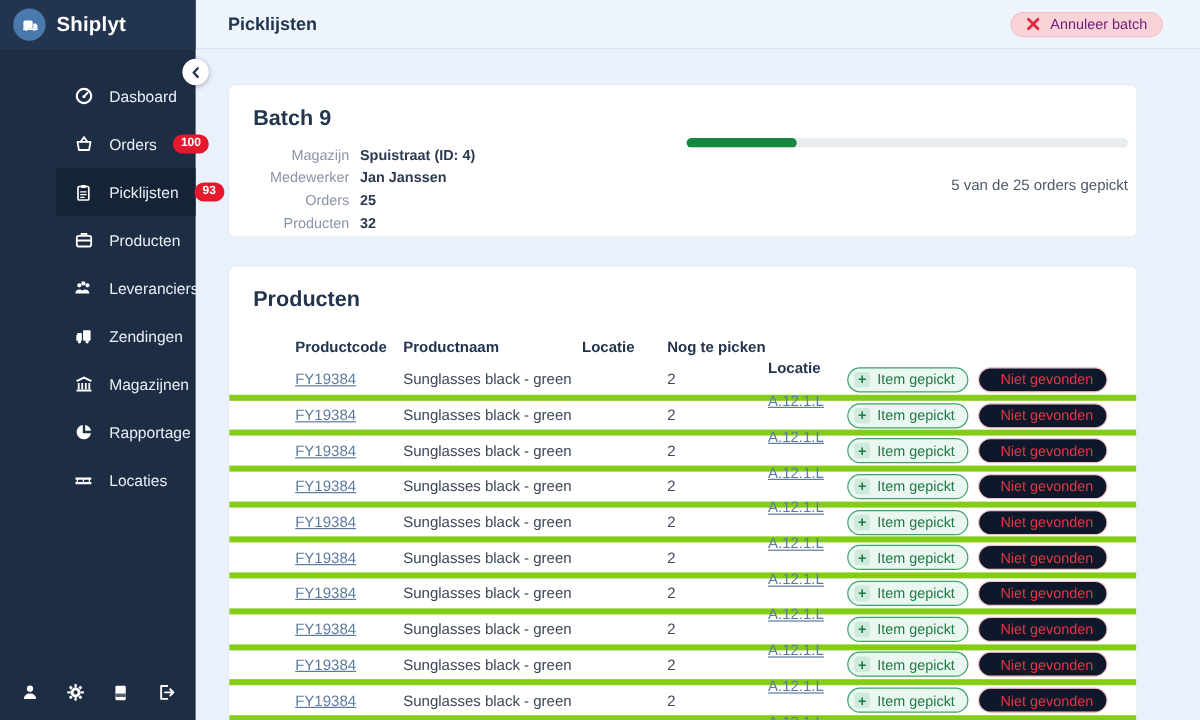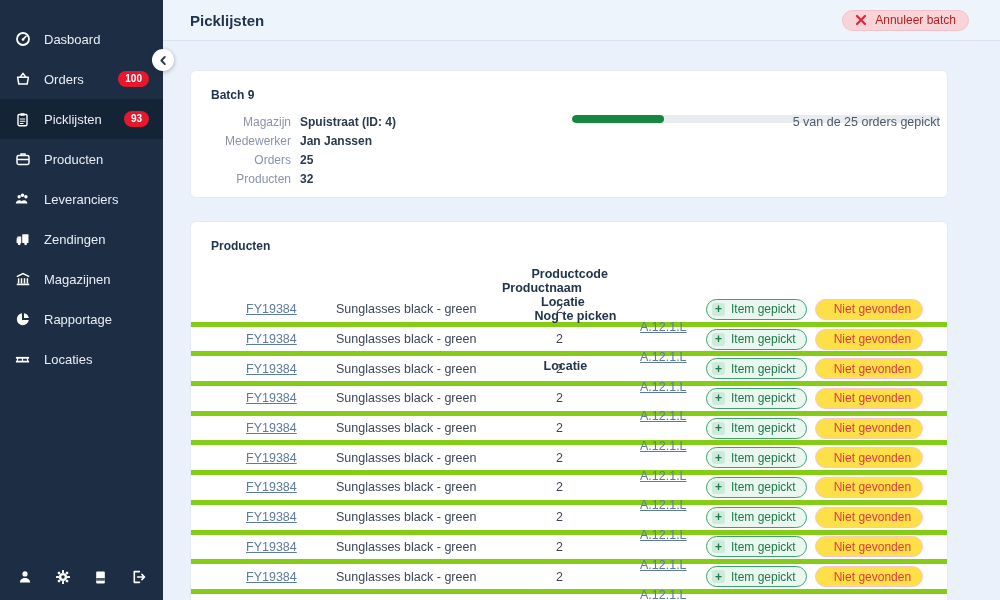--- a/index.html
+++ b/index.html
@@ -11,87 +11,99 @@
   }
   
   .sidebar {
     width:163px; min-width:163px; background:#1d2d44; color:#fff;
     display:flex; flex-direction:column; position:relative; z-index:2;
   }
   .logo-row { height:41px; display:flex; align-items:center; gap:9px; padding:0 11px; background:#23354e; }
   .logo-circle { width:27px; height:27px; border-radius:50%; background:#4a7aad; display:flex; align-items:center; justify-content:center; flex:0 0 auto; }
   .logo-text { font-size:17px; font-weight:bold; color:#fff; letter-spacing:.2px; }
   nav { margin-top:19px; flex:1; }
-  .nav-item { height:40px; display:flex; align-items:center; gap:13px; padding:0 14px; font-size:13px; color:#e9eef5; cursor:pointer; }
+  .nav-item { height:40px; display:flex; align-items:center; gap:13px; padding:0 14px; font-size:13px; color:#e9eef5; cursor:pointer;margin-left:47px; }
   .nav-item.active { background:#152336; }
   .nav-icon { width:17px; height:16px; display:flex; align-items:center; justify-content:center; flex:0 0 auto; }
   .badge { margin-left:auto; background:#e5182e; color:#fff; border-radius:10px; font-size:10px; font-weight:bold; padding:3px 7px; line-height:1; }
   .sidebar-footer { height:46px; display:flex; align-items:center; justify-content:space-between; padding:0 14px; }
   .footer-icon { width:22px; height:22px; display:flex; align-items:center; justify-content:center; cursor:pointer; }
   .collapse-btn {
     position:absolute; left:152px; top:49px; width:22px; height:22px; border-radius:50%;
     background:#fff; border:none; box-shadow:0 1px 4px rgba(20,35,55,.35);
     display:flex; align-items:center; justify-content:center; cursor:pointer; z-index:5; padding:0;
   }
   
   .main { flex:1; display:flex; flex-direction:column; min-width:0; }
   header {
     height:41px; background:#eef4fc; border-bottom:1px solid #d9e4f2;
     display:flex; align-items:center; justify-content:space-between; padding:0 31px 0 27px; flex:0 0 auto;
   }
   .page-title { font-size:15px; font-weight:bold; color:#22354d; margin:0; }
   .btn-cancel {
     display:inline-flex; align-items:center; gap:8px; height:21px; padding:0 12px;
     background:#f8d4d9; border:1px solid #f2c2ca; border-radius:11px;
-    color:#b91c1c; font-size:12px; font-family:inherit; cursor:pointer;
+    color:#701a75; font-size:12px; font-family:inherit; cursor:pointer;
   }
   .content { padding:29px 0 0 27px; flex:1; }
   .card { background:#fff; border:1px solid #e3ebf6; border-radius:6px; width:758px; }
   
   .batch-card { height:128px; padding:17px 20px; position:relative; margin-bottom:23px; }
-  .card-title { font-size:12px; font-weight:bold; color:#22354d; margin:0; }
+  .card-title { font-size:18px; font-weight:bold; color:#22354d; margin:0; }
   .batch-grid { margin-top:13px; font-size:12px; }
   .field-row { display:flex; align-items:baseline; margin-bottom:5px; }
   .field-label { width:80px; text-align:right; color:#8a94a6; margin-right:9px; }
   .field-value { color:#2b3a4e; font-weight:bold; }
   .progress-track { position:absolute; left:381px; top:44px; width:368px; height:8px; background:#e8ecef; border-radius:4px; overflow:hidden; }
   .progress-fill { height:100%; background:#15873f; border-radius:4px; }
-  .progress-label { position:absolute; left:381px; top:44px; width:368px; text-align:right; font-size:12.5px; color:#4c5a6b; }
+  .progress-label { position:absolute; left:381px; top:76px; width:368px; text-align:right; font-size:12.5px; color:#4c5a6b; }
   
   .products-card { padding:17px 0 0 0; height:420px; overflow:hidden; }
   .products-card .card-title { padding:0 20px; }
   .table { margin-top:14px; }
   .trow { display:flex; align-items:center; padding-left:15px; font-size:12.5px; }
-  .thead { height:30px; font-weight:bold; color:#22354d;flex-direction:column; }
+  .thead { height:30px; font-weight:bold; color:#22354d; }
   .tbody-row { height:29.7px; border-bottom:5px solid #84cc16; color:#3b4758; }
   .col-thumb { width:40px; display:flex; align-items:center; }
   .col-code { width:90px; }
   .col-name { width:149px; }
   .col-picked { width:71px; }
   .col-topick { width:84px; }
   .col-loc { width:66px;margin-top:36px; }
   .col-actions { flex:1; display:flex; align-items:center; gap:8px; }
   .link { color:#5d7b9e; text-decoration:underline; cursor:pointer; }
   .btn-picked {
     display:inline-flex; align-items:center; gap:6px; height:21px; padding:0 10px 0 5px;
     background:#eaf7f0; border:1px solid #3ba368; border-radius:11px;
     color:#1e7a46; font-size:12px; font-family:inherit; cursor:pointer;
   }
   .plus-chip { width:13px; height:13px; background:#cdeadb; border-radius:3px; display:flex; align-items:center; justify-content:center; font-weight:bold; font-size:12px; line-height:1; color:#1e7a46; }
   .btn-notfound {
     display:inline-flex; align-items:center; gap:7px; height:21px; padding:0 11px;
-    background:#fde047; border:1px solid #f5c6cd; border-radius:11px;
+    background:#0f172a; border:1px solid #f5c6cd; border-radius:11px;
     color:#e23843; font-size:12px; font-family:inherit; cursor:pointer;
   }
   .x-icon { display:flex; align-items:center; }
 </style>
 </head>
 <body>
 
 <aside class="sidebar">
+  <div class="logo-row">
+    <span class="logo-circle">
+        <svg viewBox="0 0 16 16" width="16" height="16" fill="#fff">
+          <path d="M2.5 5.5q0-1.5 1.5-1.5h5q1.2 0 1.2 1.3V11H2.5z"></path>
+          <path d="M10.8 6.5h2.1l1.3 2v2.5h-3.4z"></path>
+          <circle cx="4.8" cy="11.6" r="1.2"></circle>
+          <circle cx="11.6" cy="11.6" r="1.2"></circle>
+          <rect x="2" y="11" width="12.5" height="1" rx=".4"></rect>
+        </svg>
+      </span>
+    <span class="logo-text">Shiplyt</span>
+  </div>
   <nav id="nav-root">
   <div class="nav-item">
     <span class="nav-icon">
           <svg viewBox="0 0 16 16" width="16" height="16">
             <circle cx="8" cy="8" r="6" fill="none" stroke="#fff" stroke-width="1.8"></circle>
             <path d="M8 8.4 11 5.3" stroke="#fff" stroke-width="1.6" stroke-linecap="round"></path>
             <circle cx="8" cy="8.5" r="1.3" fill="#fff"></circle>
           </svg>
         </span>
     <span class="nav-label">Dasboard</span>

